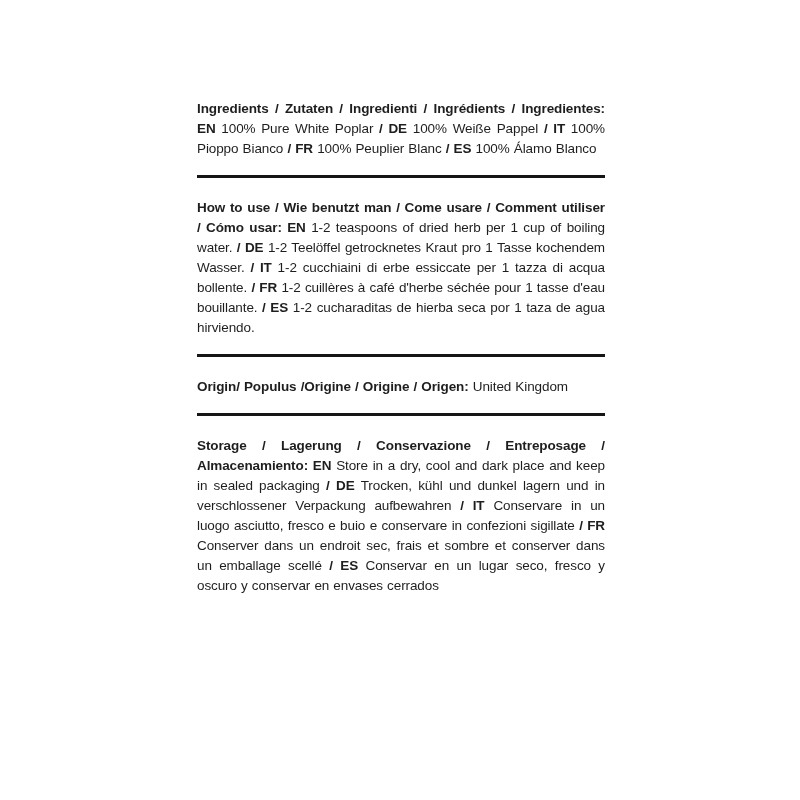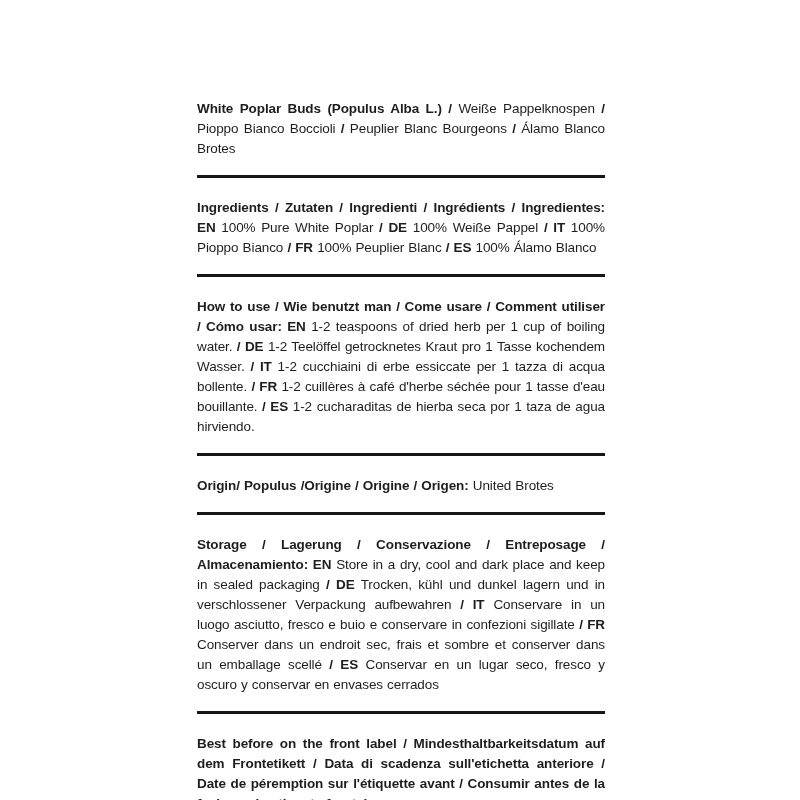--- a/index.html
+++ b/index.html
@@ -30,20 +30,18 @@
     border-top: 3px solid #161616;
     padding-top: 20px;
   }
   .b { font-weight: bold; }
 </style>
 </head>
 <body>
 
 <div class="sheet">
   <div id="sections">
-      <div class="label-section"><span class="b">White Poplar Buds (Populus Alba L.) </span><span class="b">/</span><span> Weiße Pappelknospen </span><span class="b">/</span><span> Pioppo Bianco Boccioli </span><span class="b">/</span><span> Peuplier Blanc Bourgeons </span><span class="b">/</span><span> Álamo Blanco Brotes</span></div>
       <div class="label-section"><span class="b">Ingredients / Zutaten / Ingredienti / Ingrédients / Ingredientes: EN</span><span> 100% Pure White Poplar </span><span class="b">/ DE</span><span> 100% Weiße Pappel </span><span class="b">/ IT</span><span> 100% Pioppo Bianco </span><span class="b">/ FR</span><span> 100% Peuplier Blanc </span><span class="b">/ ES</span><span> 100% Álamo Blanco</span></div>
       <div class="label-section"><span class="b">How to use / Wie benutzt man / Come usare / Comment utiliser / Cómo usar: EN</span><span> 1-2 teaspoons of dried herb per 1 cup of boiling water. </span><span class="b">/ DE</span><span> 1-2 Teelöffel getrocknetes Kraut pro 1 Tasse kochendem Wasser. </span><span class="b">/ IT</span><span> 1-2 cucchiaini di erbe essiccate per 1 tazza di acqua bollente. </span><span class="b">/ FR</span><span> 1-2 cuillères à café d'herbe séchée pour 1 tasse d'eau bouillante. </span><span class="b">/ ES</span><span> 1-2 cucharaditas de hierba seca por 1 taza de agua hirviendo.</span></div>
-      <div class="label-section"><span class="b">Origin/ Populus /Origine / Origine / Origen:</span><span> United Brotes</span></div>
+      <div class="label-section"><span class="b">Origin/ Populus /Origine / Origine / Origen:</span><span> United Kingdom</span></div>
       <div class="label-section"><span class="b">Storage / Lagerung / Conservazione / Entreposage / Almacenamiento: EN</span><span> Store in a dry, cool and dark place and keep in sealed packaging </span><span class="b">/ DE</span><span> Trocken, kühl und dunkel lagern und in verschlossener Verpackung aufbewahren </span><span class="b">/ IT</span><span> Conservare in un luogo asciutto, fresco e buio e conservare in confezioni sigillate </span><span class="b">/ FR</span><span> Conserver dans un endroit sec, frais et sombre et conserver dans un emballage scellé </span><span class="b">/ ES</span><span> Conservar en un lugar seco, fresco y oscuro y conservar en envases cerrados</span></div>
-      <div class="label-section"><span class="b">Best before on the front label / Mindesthaltbarkeitsdatum auf dem Frontetikett / Data di scadenza sull'etichetta anteriore / Date de péremption sur l'étiquette avant / Consumir antes de la fecha en la etiqueta frontal</span></div>
     </div>
 </div>
 
 </body></html>

